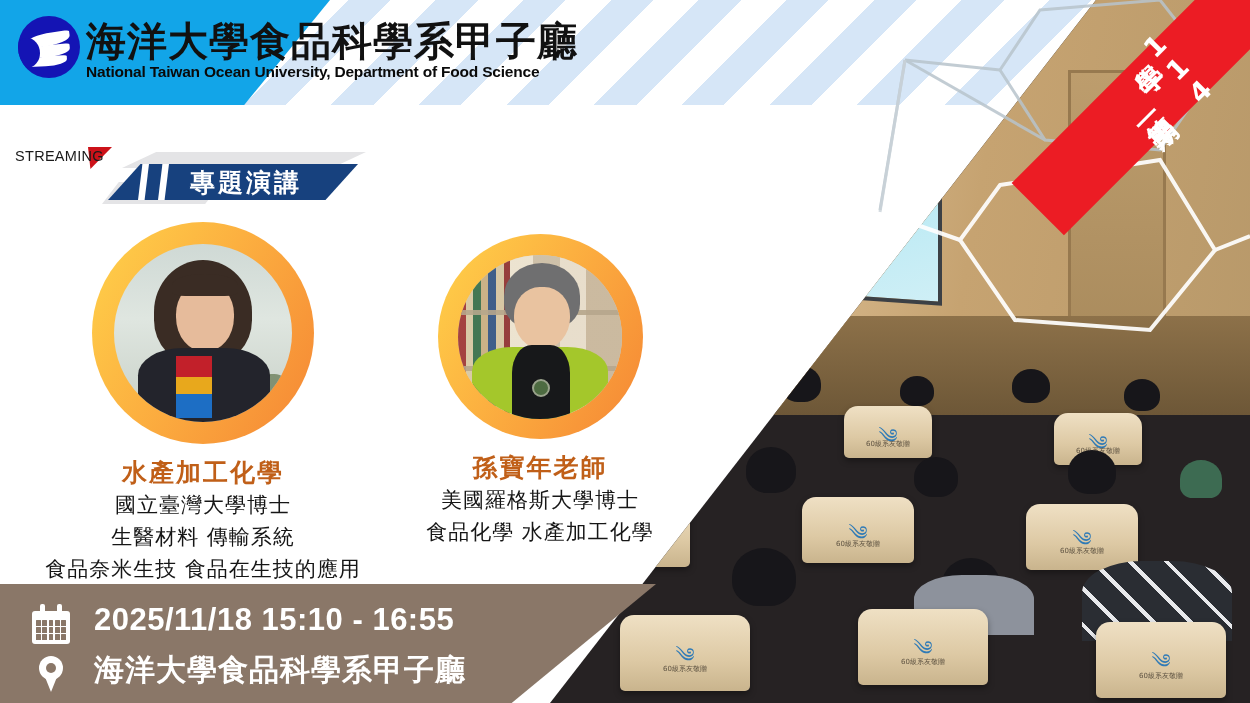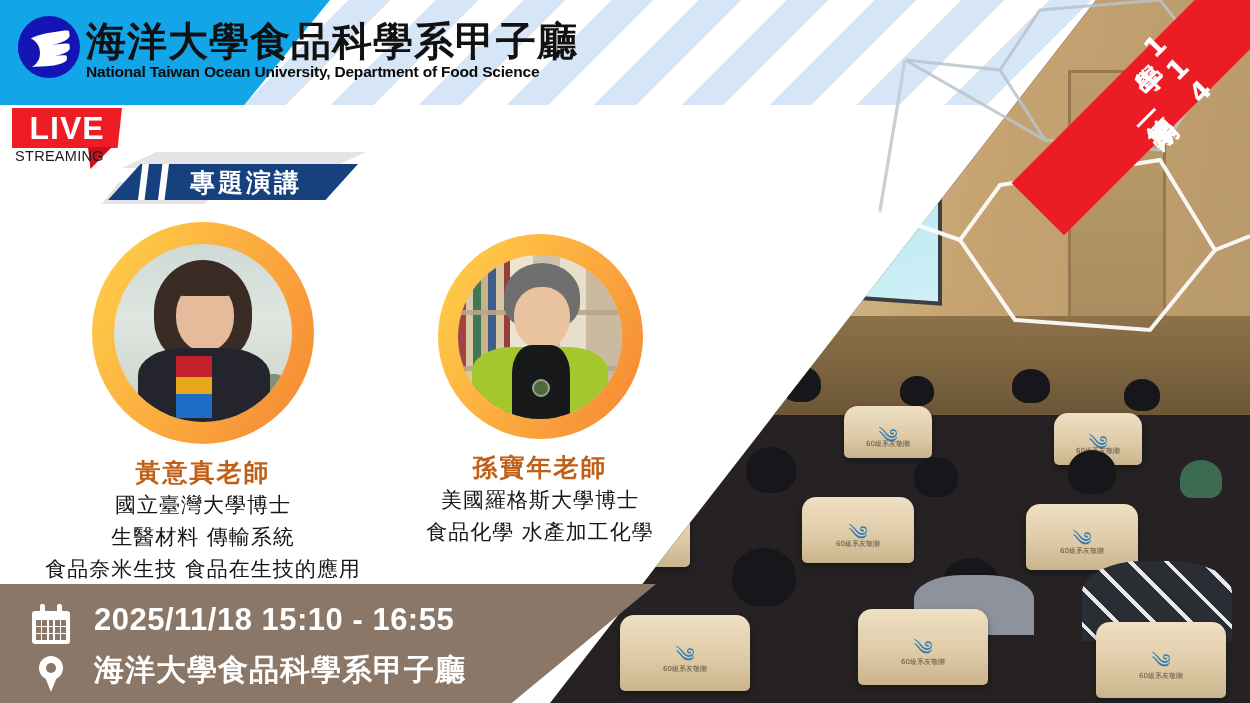--- a/index.html
+++ b/index.html
@@ -387,23 +387,20 @@
         <div class="wv w3"></div>
       <div class="cut"></div>
     </div>
     <div class="title-block">
       <div class="uni-cn">海洋大學食品科學系甲子廳</div>
       <div class="uni-en">National Taiwan Ocean University, Department of Food Science</div>
     </div>
   </div>
 
   <div class="live-badge">
-    <div class="live-box">
-      <b>LIVE</b>
-    </div>
     <div class="live-tail"></div>
     <div class="live-stream">STREAMING</div>
   </div>
 
   <div class="topic-zone">
     <div class="tz-ghost tz-g1"></div>
     <div class="tz-ghost tz-g2"></div>
     <div class="tz-main"></div>
     <div class="tz-slash tz-s1"></div>
     <div class="tz-slash tz-s2"></div>
@@ -417,21 +414,21 @@
       <div class="ring">
         <div class="photo pa">
           <div class="tree"></div>
           <div class="hair"></div>
           <div class="face"></div>
           <div class="hairf"></div>
           <div class="body"></div>
           <div class="scarf"></div>
         </div>
       </div>
-      <div class="spk-name">黃意真老師</div>
+      <div class="spk-name">水產加工化學</div>
       <div class="spk-line">國立臺灣大學博士</div>
       <div class="spk-line">生醫材料 傳輸系統</div>
       <div class="spk-line">食品奈米生技 食品在生技的應用</div>
     </div>
 
     <div class="spk spk-b">
       <div class="ring sm">
         <div class="photo sm pb">
           <div class="shelf"></div>
           <div class="shelfline" style="top:34%"></div>

